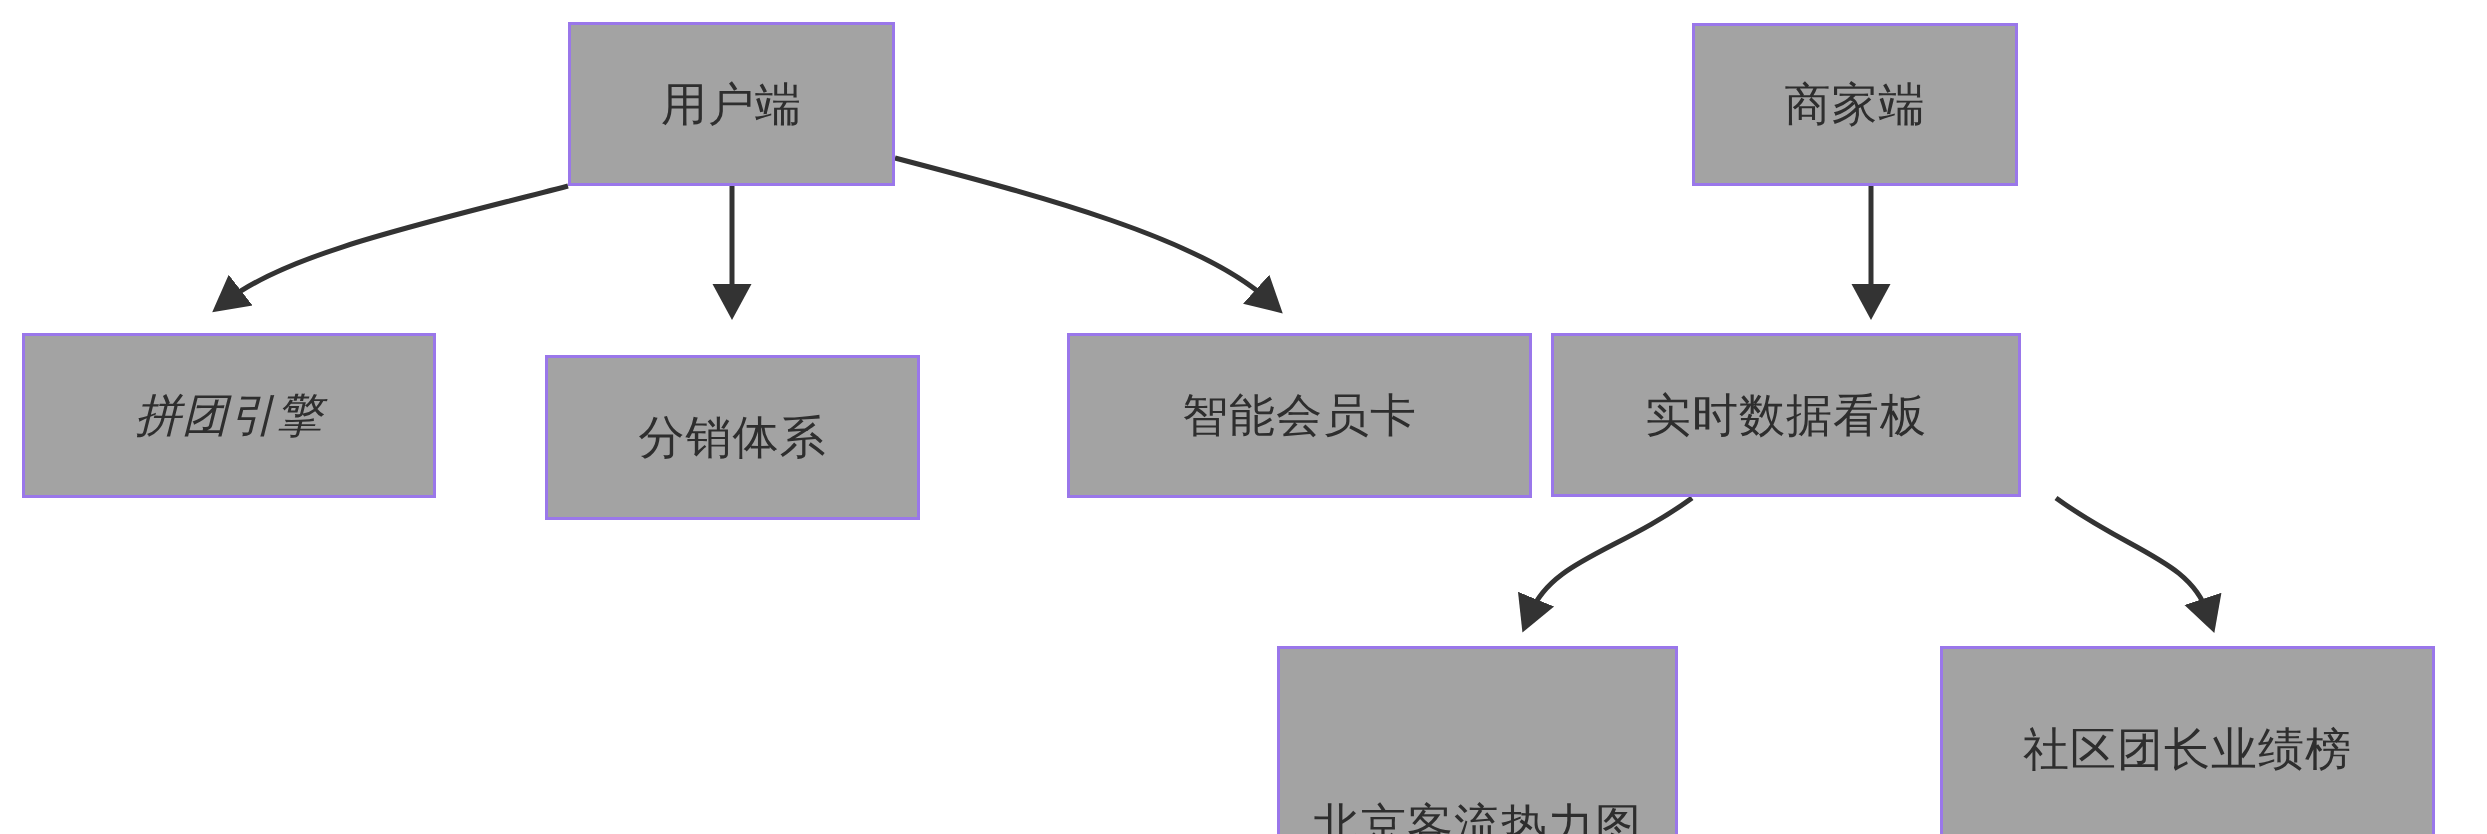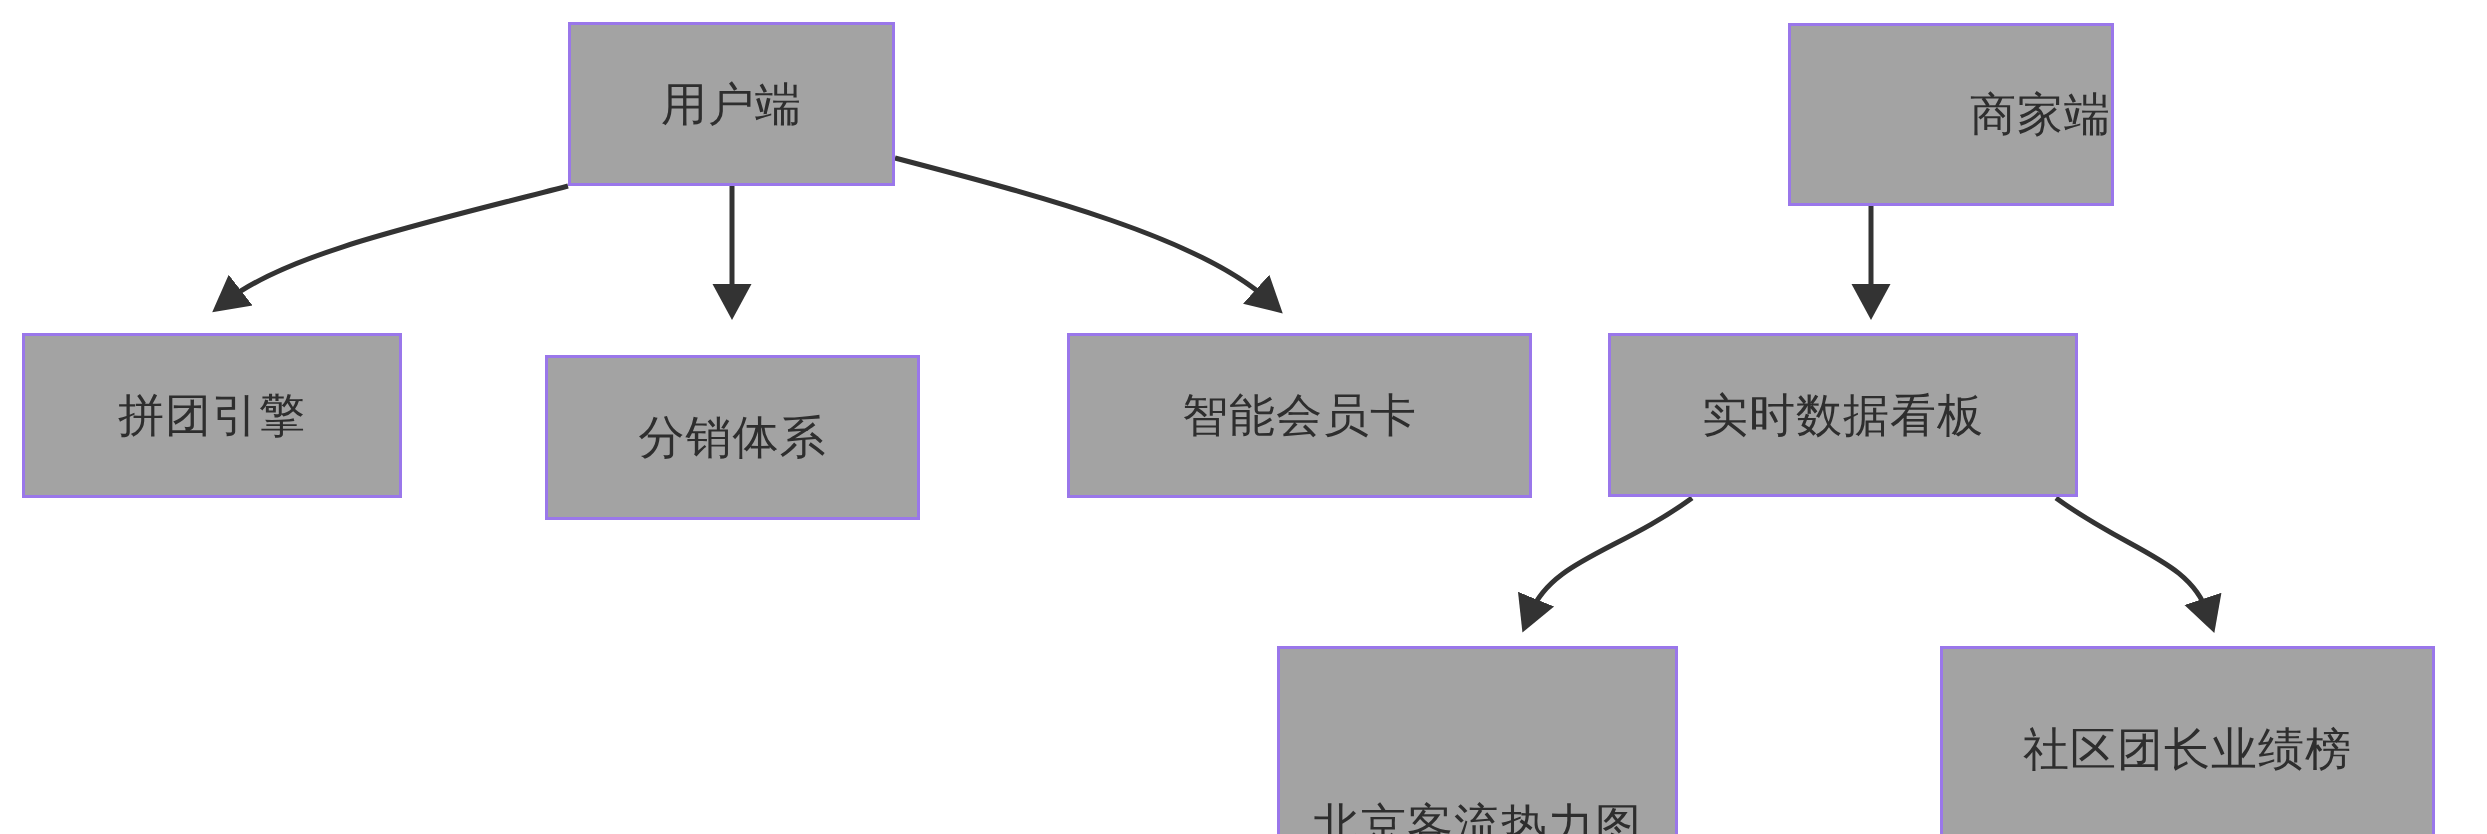--- a/index.html
+++ b/index.html
@@ -40,25 +40,25 @@
   .node-label {
     font-size: 46px;
     line-height: 1.1;
     color: #2e2e2e;
     letter-spacing: 1px;
     white-space: nowrap;
     font-weight: 400;
   }
   
   #node-user-client      { left: 568px;  top: 22px;  width: 327px; height: 164px; }
-  #node-merchant-client  { left: 1788px; top: 23px;  width: 326px; height: 183px; justify-content: flex-end; }
-  #node-group-buy-engine { left: 22px;   top: 333px; width: 380px; height: 165px; }
+  #node-merchant-client  { left: 1692px; top: 23px;  width: 326px; height: 163px; }
+  #node-group-buy-engine { left: 22px;   top: 333px; width: 414px; height: 165px; font-style: italic; }
   #node-distribution     { left: 545px;  top: 333px; width: 375px; height: 165px; margin-top: 22px; }
   #node-smart-card       { left: 1067px; top: 333px; width: 465px; height: 165px; }
-  #node-realtime-board   { left: 1608px; top: 333px; width: 470px; height: 164px; }
+  #node-realtime-board   { left: 1551px; top: 333px; width: 470px; height: 164px; }
   #node-beijing-heatmap  { left: 1277px; top: 646px; width: 401px; height: 208px; align-items: flex-end; }
   #node-leader-ranking   { left: 1940px; top: 646px; width: 495px; height: 207px; }
 </style>
 </head>
 <body>
 
 <div id="diagram-root">
 
   <svg id="edge-layer" viewBox="0 0 2487 834" width="2487" height="834" xmlns="http://www.w3.org/2000/svg">
     <defs>

